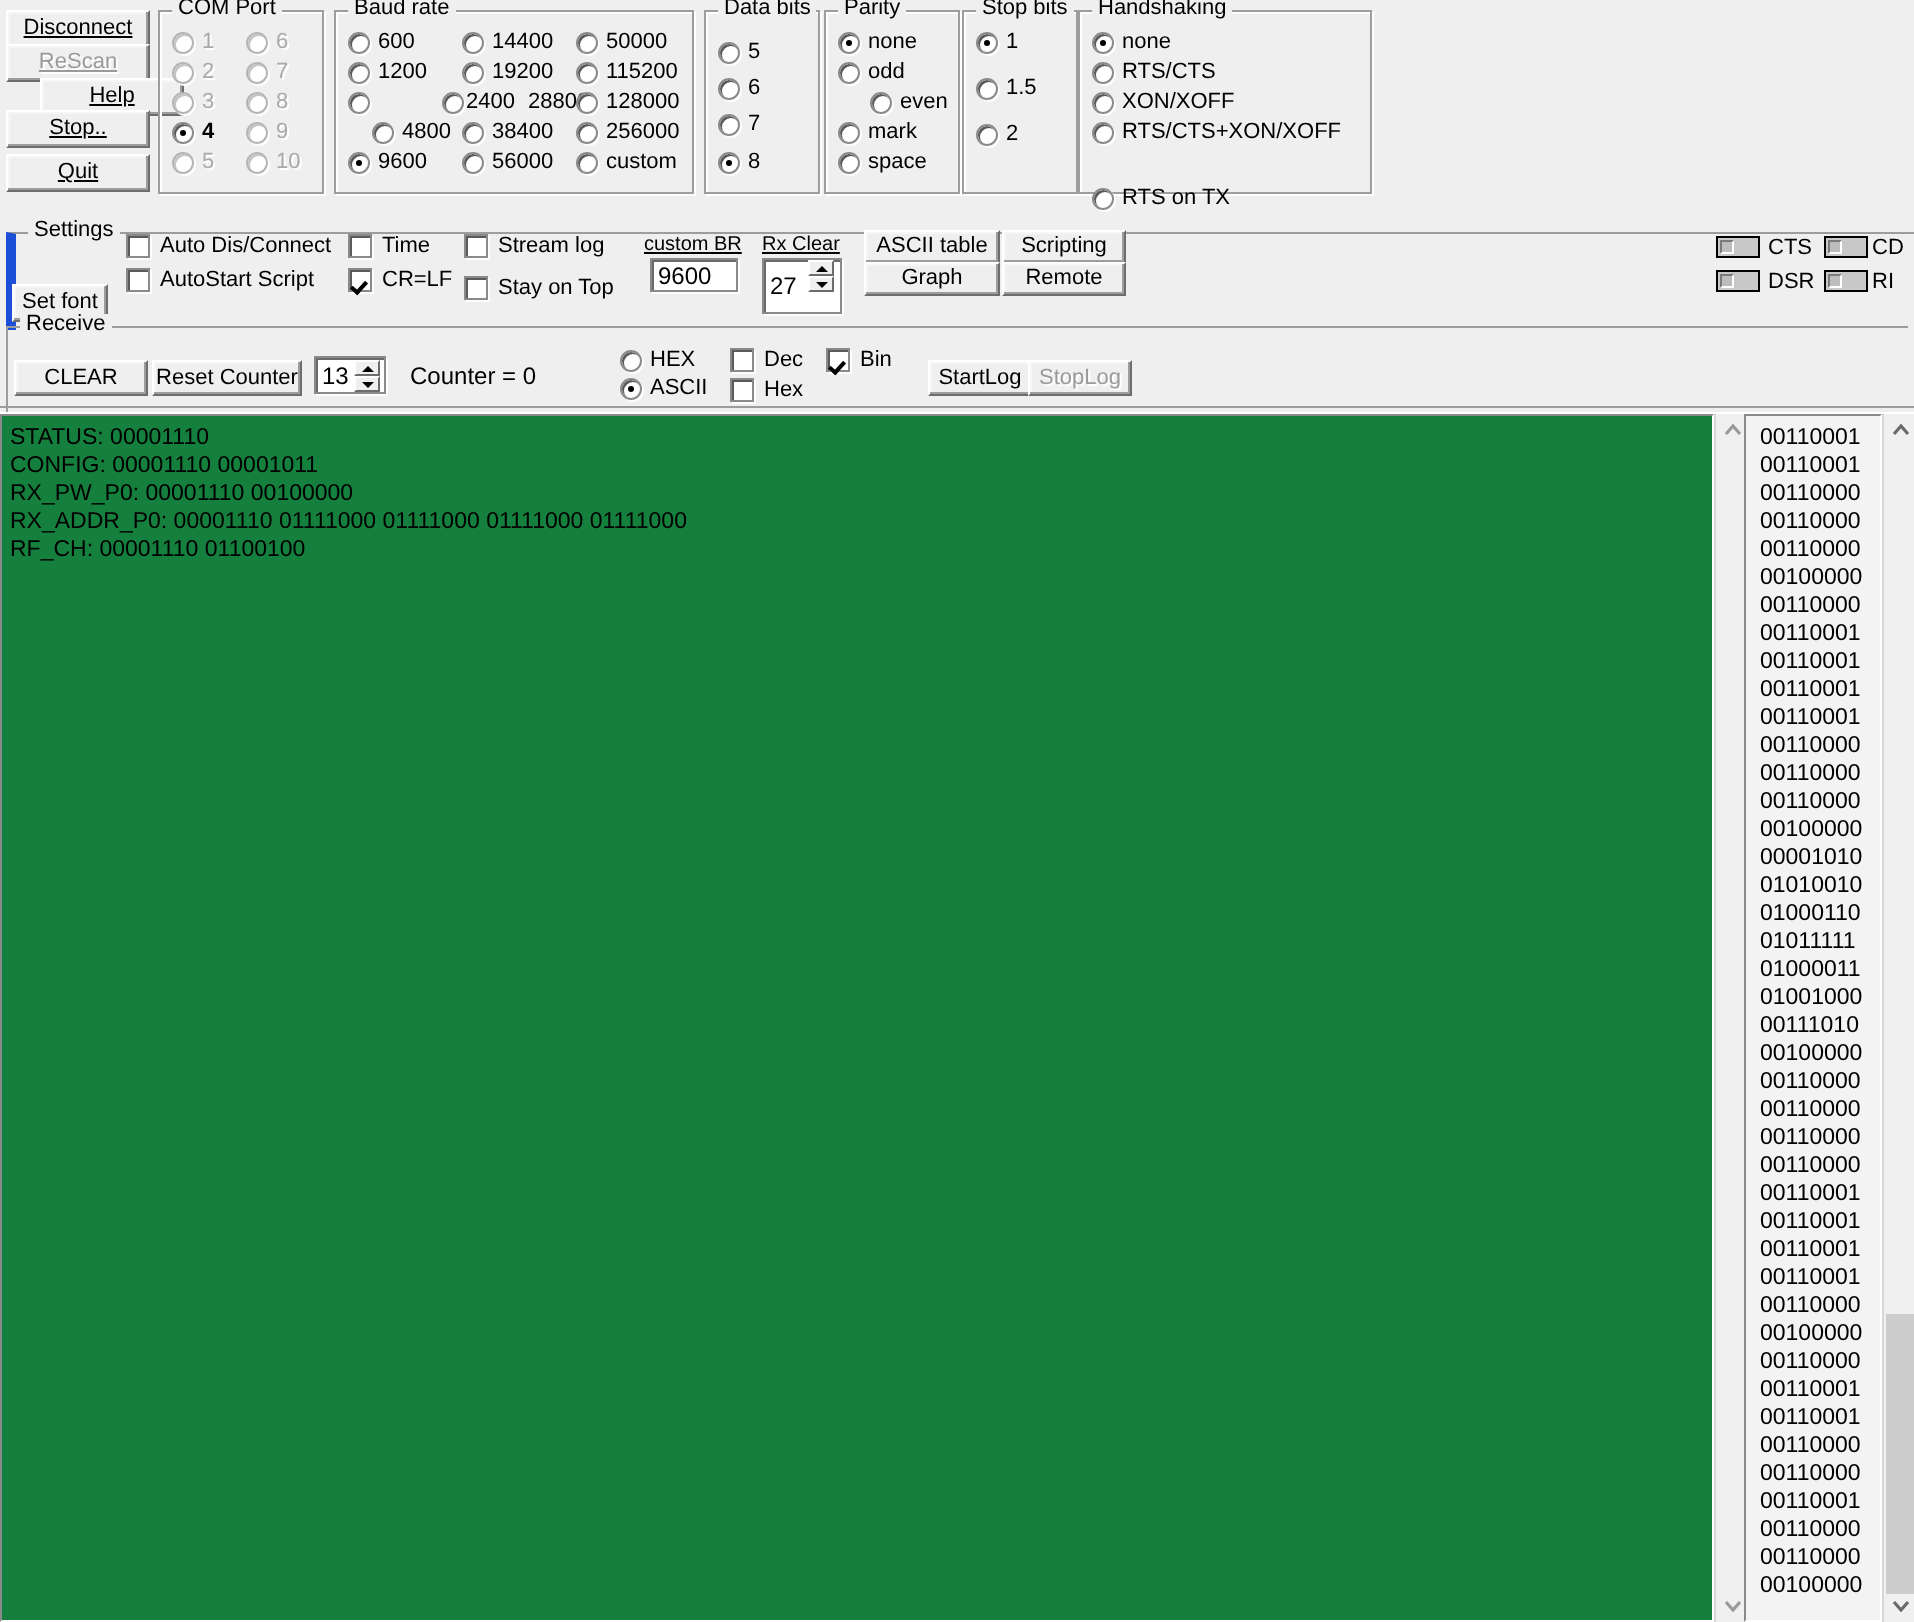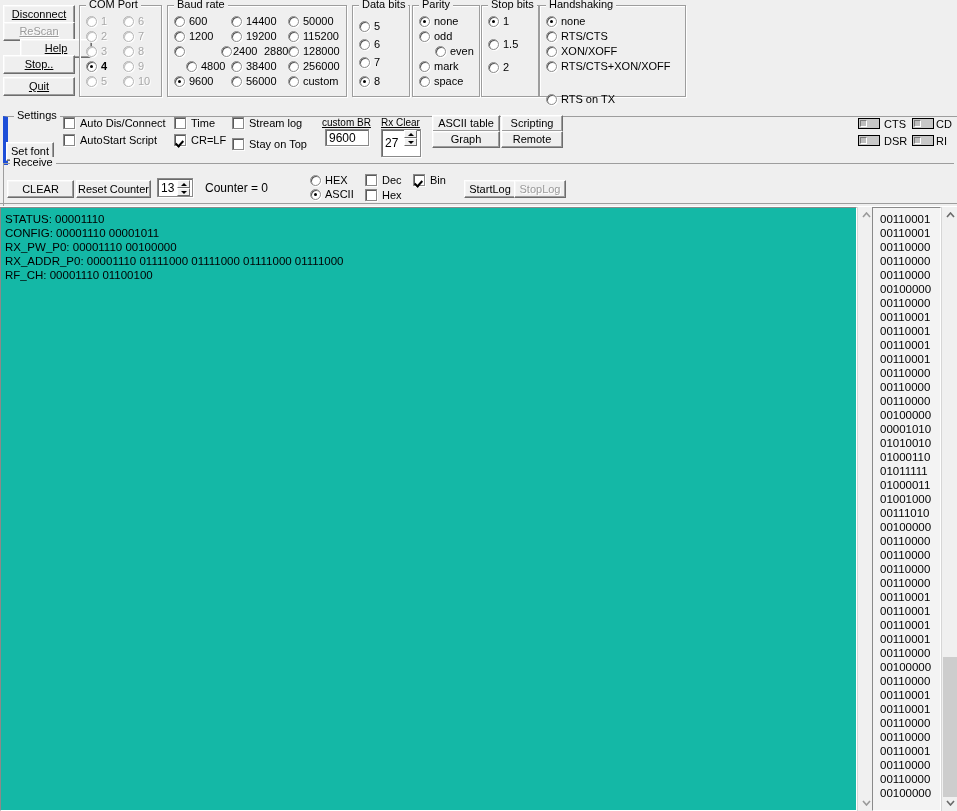--- a/index.html
+++ b/index.html
@@ -180,21 +180,21 @@
   .hsep {
     position: absolute;
     height: 2px;
     border-top: 1px solid #9d9d9d;
     border-bottom: 1px solid #ffffff;
   }
 
   
   .pane {
     position: absolute;
-    background: #14b8a6;
+    background: #15803d;
     border-top: 1px solid #8a8a8a;
     border-left: 1px solid #8a8a8a;
     border-right: 1px solid #ffffff;
     border-bottom: 1px solid #ffffff;
     box-sizing: border-box;
     overflow: hidden;
   }
   .termtext {
     font-family: "Liberation Sans", sans-serif;
     font-size: 11.5px;

